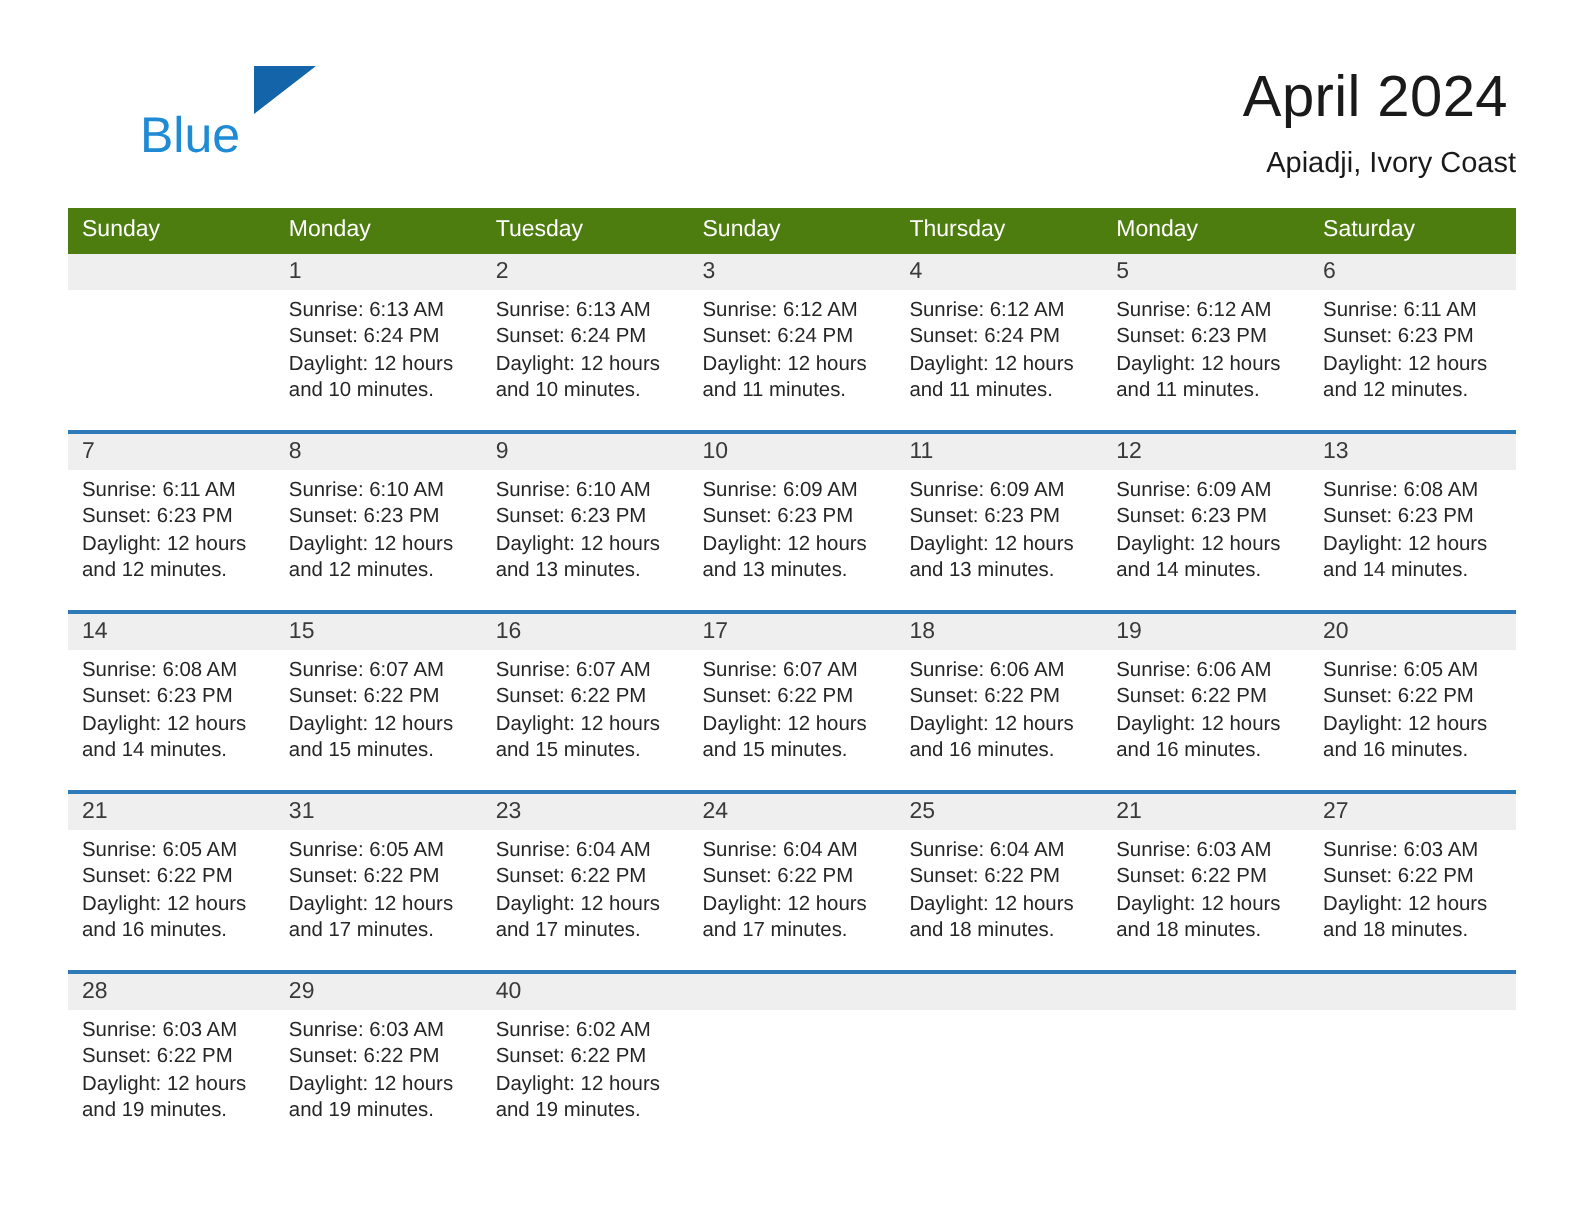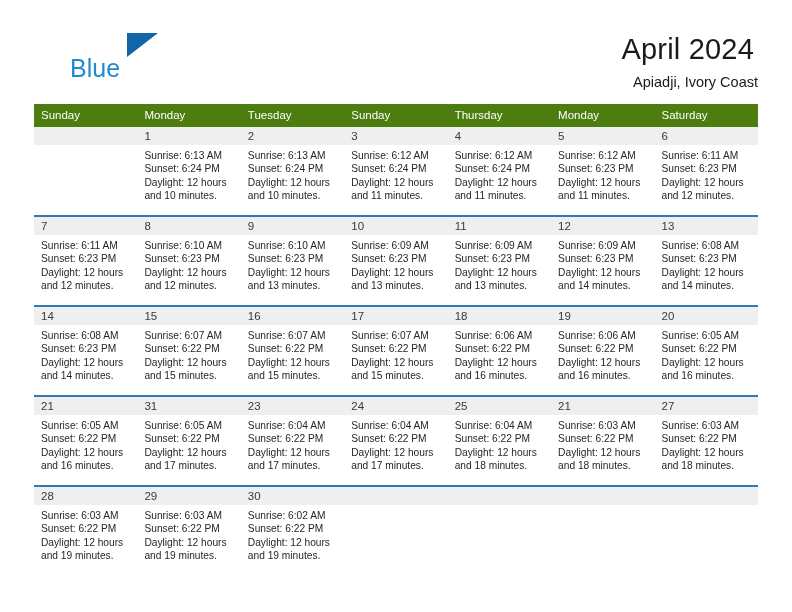--- a/index.html
+++ b/index.html
@@ -515,21 +515,21 @@
               <div class="details">
                 <div>Sunrise: 6:03 AM</div>
                 <div>Sunset: 6:22 PM</div>
                 <div>Daylight: 12 hours</div>
                 <div>and 19 minutes.</div>
               </div>
             </div>
           </td>
           <td>
             <div class="cell">
-              <div class="daynum">30</div>
+              <div class="daynum">40</div>
               <div class="details">
                 <div>Sunrise: 6:02 AM</div>
                 <div>Sunset: 6:22 PM</div>
                 <div>Daylight: 12 hours</div>
                 <div>and 19 minutes.</div>
               </div>
             </div>
           </td>
           <td>
             <div class="cell">

